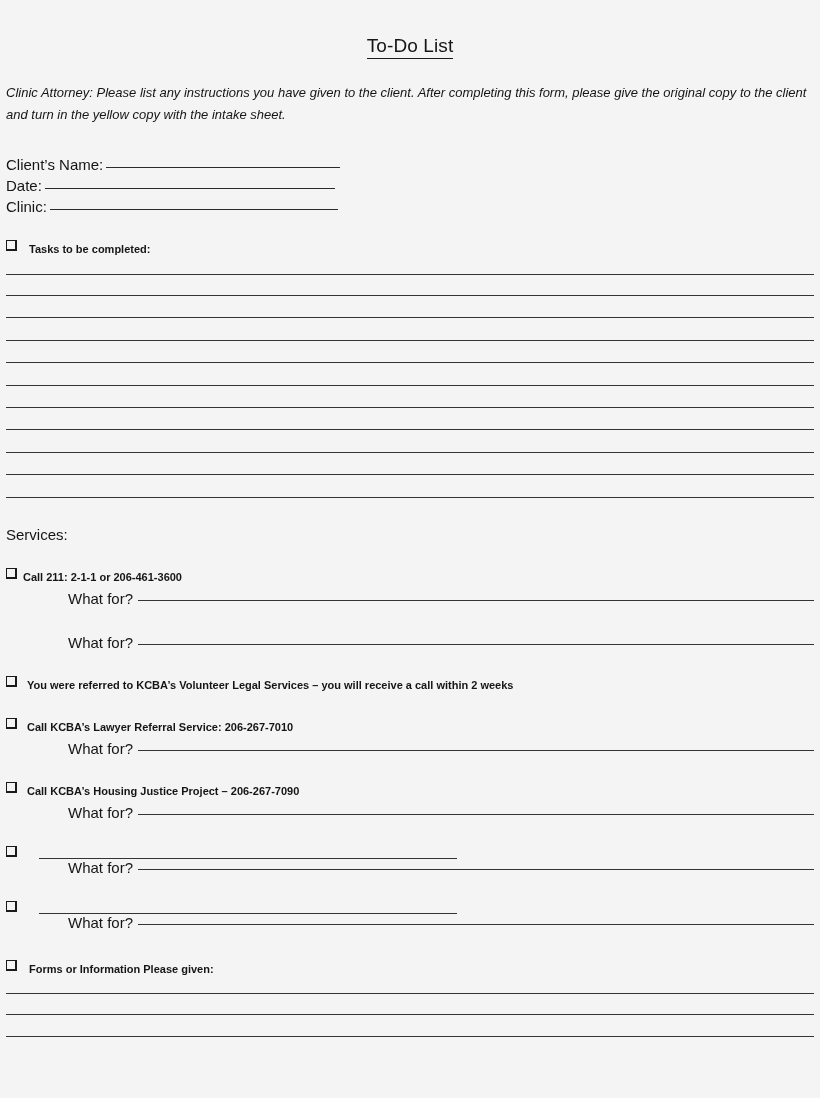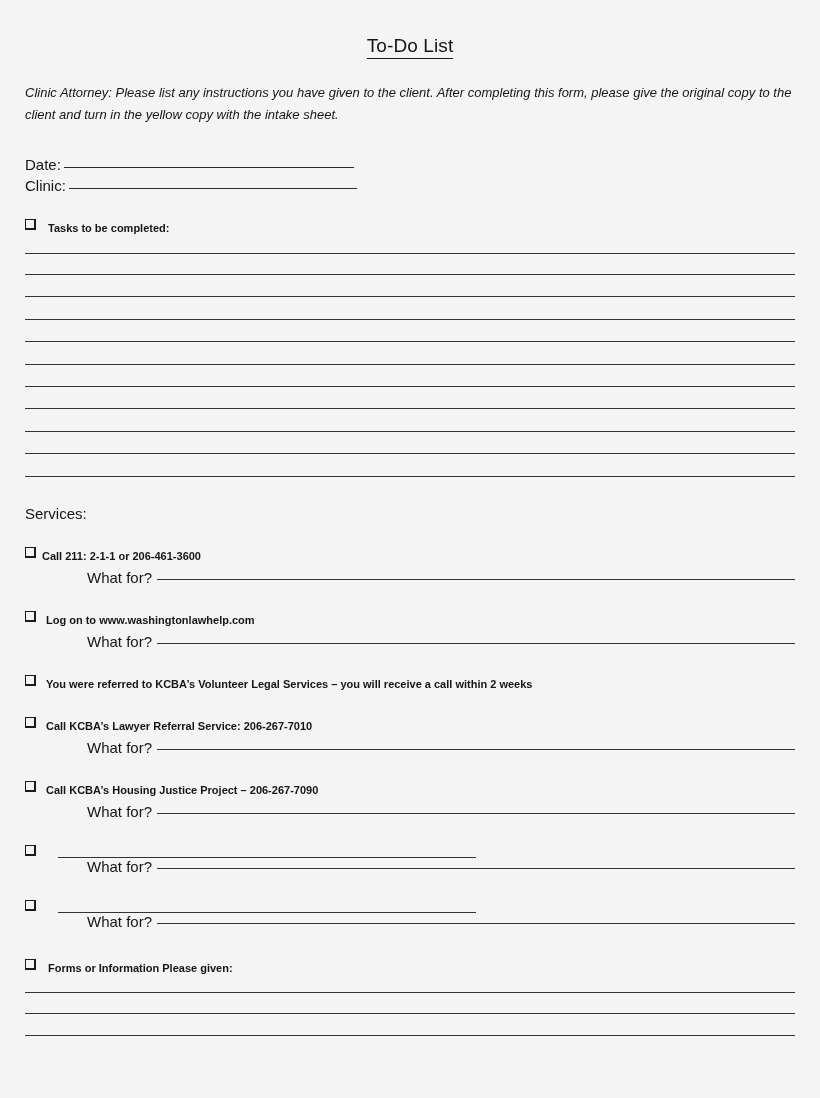--- a/index.html
+++ b/index.html
@@ -13,21 +13,21 @@
     font-family: "Liberation Sans", sans-serif;
     color: #151515;
     position: relative;
     overflow: hidden;
   }
   .page {
     position: relative;
     width: 820px;
     height: 1098px;
     box-sizing: border-box;
-    padding: 0 25px;
+    padding: 0 6px;
   }
 
   
   .title {
     text-align: center;
     font-size: 19px;
     font-weight: 400;
     letter-spacing: .1px;
     margin: 0;
     padding-top: 36px;
@@ -177,20 +177,24 @@
 <body>
 
 <div class="page">
 
   <h1 class="title"><span>To-Do List</span></h1>
 
   <p class="instructions">Clinic Attorney:  Please list any instructions you have given to the client.  After completing this form, please give the original copy to the client and turn in the yellow copy with the intake sheet.</p>
 
   <div class="fields">
     <div class="field-row">
+      <span class="field-label">Client’s Name:</span>
+      <span class="field-rule rule-name"></span>
+    </div>
+    <div class="field-row">
       <span class="field-label">Date:</span>
       <span class="field-rule rule-date"></span>
     </div>
     <div class="field-row">
       <span class="field-label">Clinic:</span>
       <span class="field-rule rule-clin"></span>
     </div>
   </div>
 
   <div class="check-row tasks-head">
@@ -218,24 +222,20 @@
       <span class="cbox"></span>
       <span class="ctext">Call 211:  2-1-1 or 206-461-3600</span>
     </div>
     <div class="whatfor-row">
       <span class="whatfor-label">What for?</span>
       <span class="whatfor-rule"></span>
     </div>
   </div>
 
   <div class="ref-block">
-    <div class="check-row">
-      <span class="cbox"></span>
-      <span class="ctext">Log on to www.washingtonlawhelp.com</span>
-    </div>
     <div class="whatfor-row">
       <span class="whatfor-label">What for?</span>
       <span class="whatfor-rule"></span>
     </div>
   </div>
 
   <div class="ref-block">
     <div class="check-row">
       <span class="cbox"></span>
       <span class="ctext">You were referred to KCBA’s Volunteer Legal Services – you will receive a call within 2 weeks</span>

